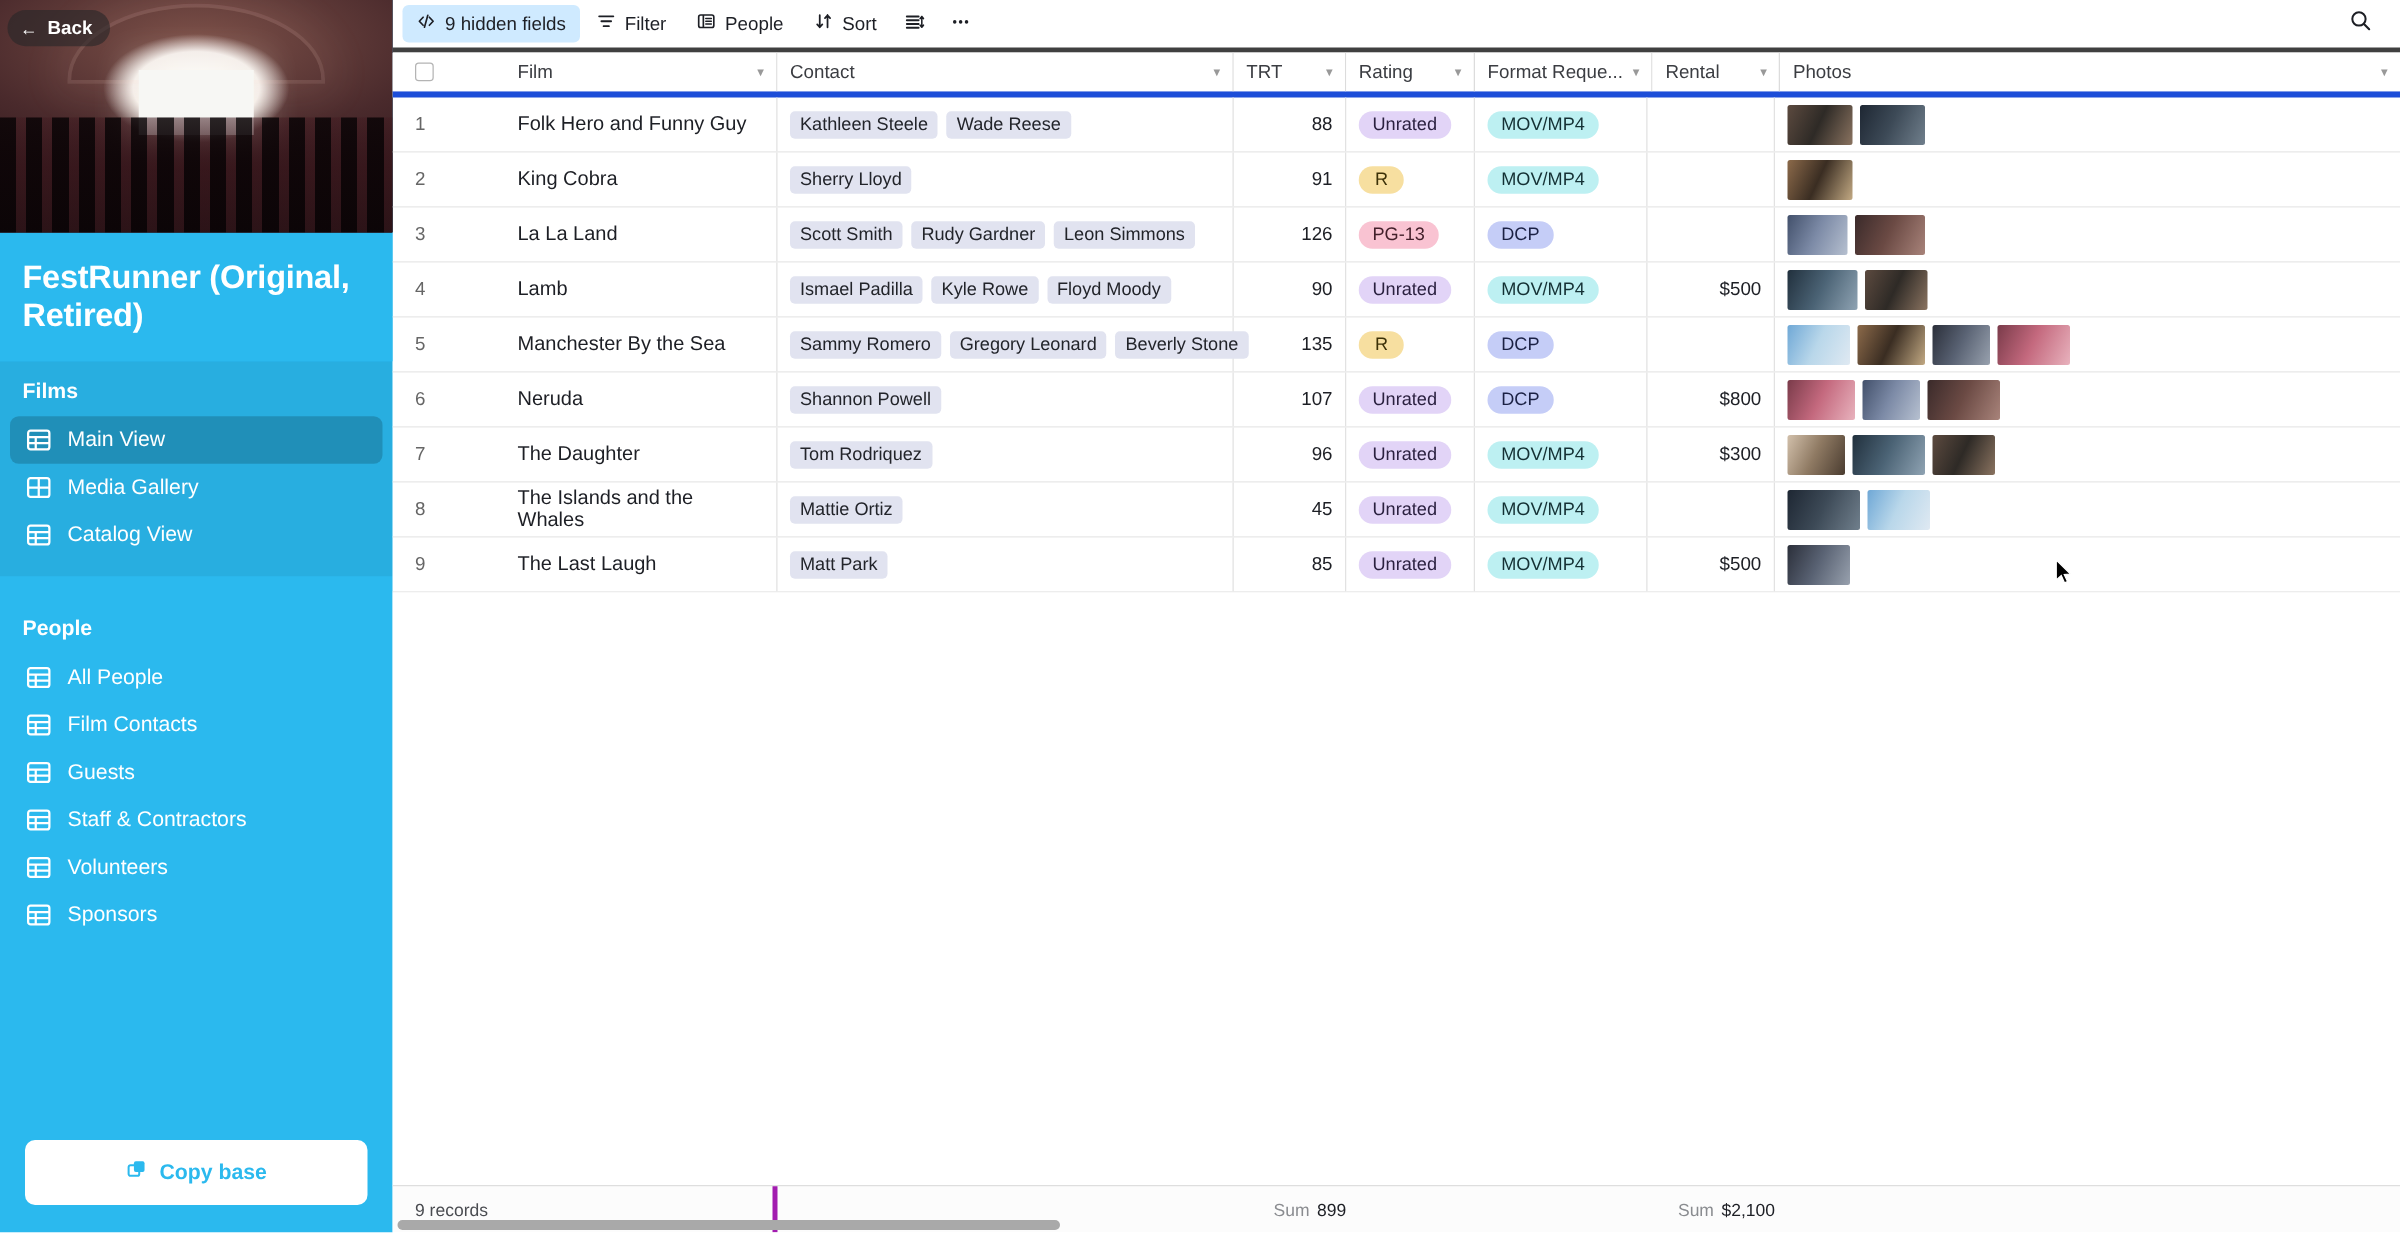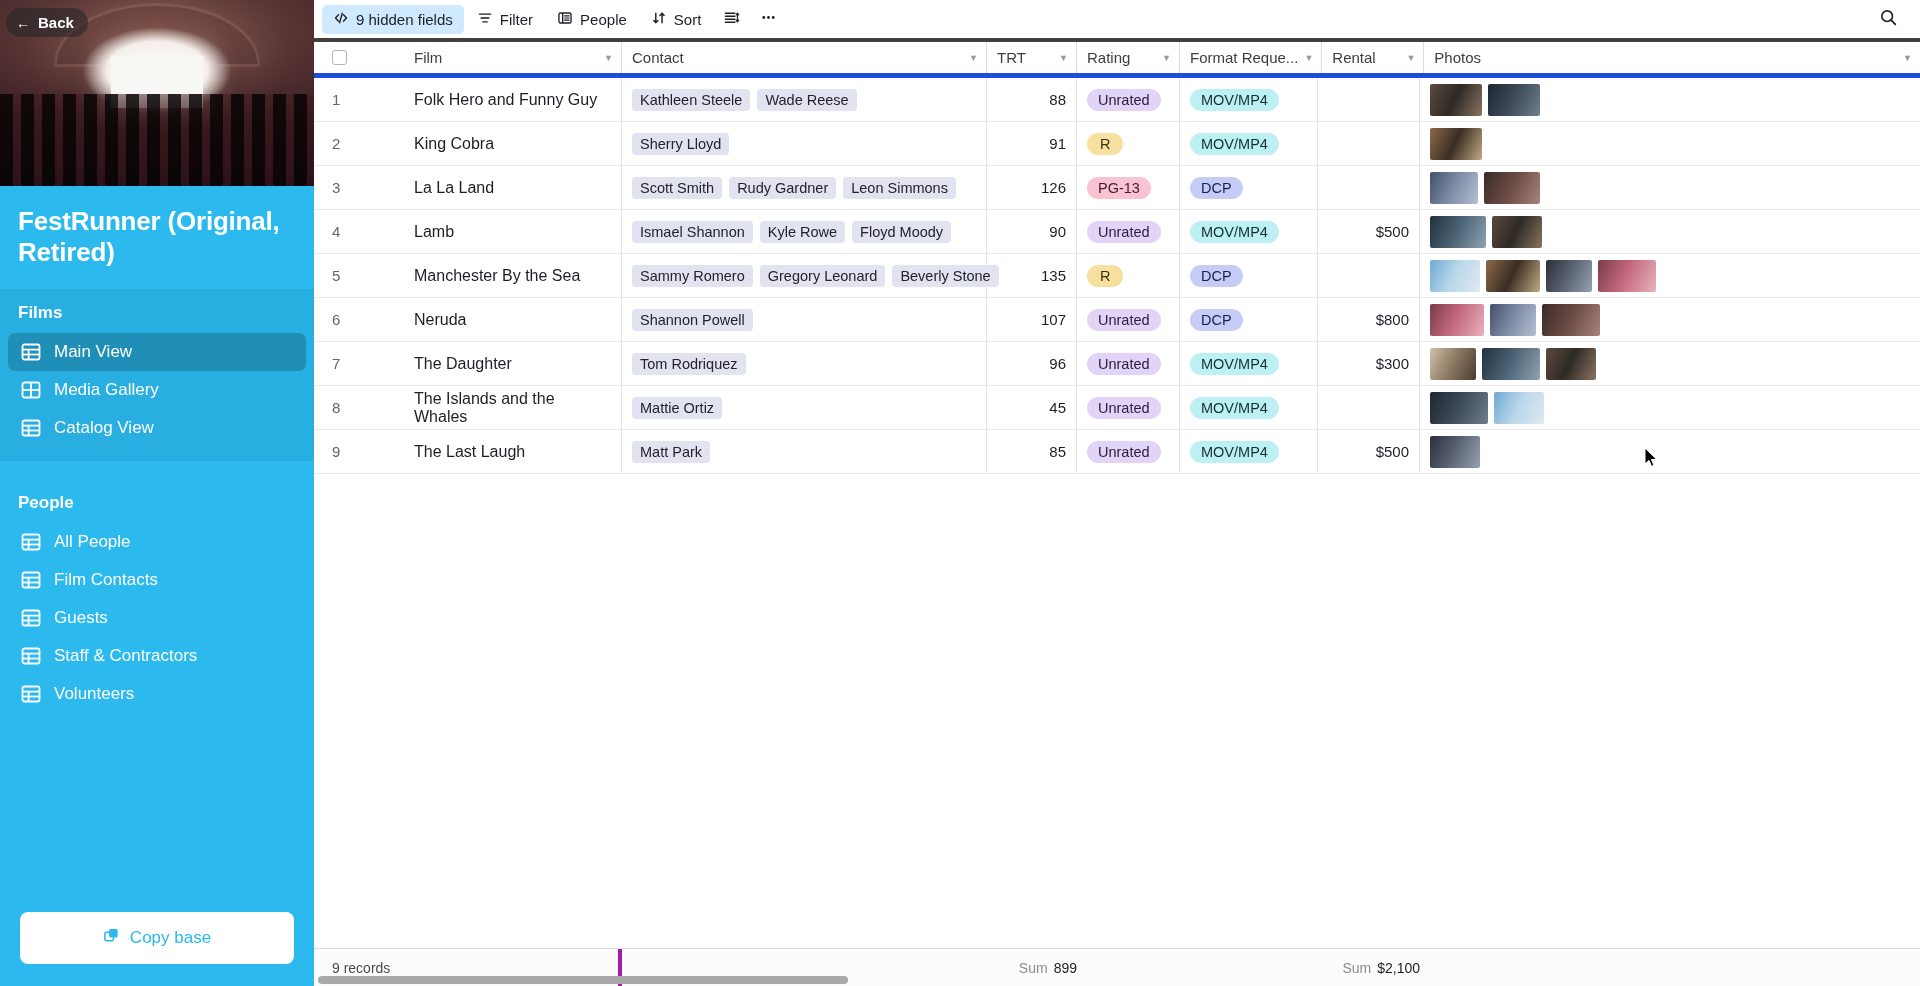--- a/index.html
+++ b/index.html
@@ -83,21 +83,21 @@
     cursor: pointer;
   }
   .nav-item.active { background: rgba(0,0,0,0.175); font-weight: 500; }
   .nav-icon { width: 22px; height: 22px; flex: 0 0 22px; display:block; }
 
   .copy-wrap { padding: 16px 20px 22px 20px; }
   .copy-base {
     display: flex; align-items: center; justify-content: center; gap: 10px;
     background: #fff; border-radius: 8px;
     height: 52px;
-    color: #2bb9ee; font-size: 17px; font-weight: 400;
+    color: #2bb9ee; font-size: 17px; font-weight: 700;
     cursor: pointer;
   }
 
   
   .main { flex: 1 1 auto; display: flex; flex-direction: column; background: #fff; min-width: 0; }
 
   .toolbar {
     height: 42px; display: flex; align-items: center;
     padding: 0 10px 0 8px;
     background: #fff; gap: 2px;
@@ -324,20 +324,31 @@
             <svg viewBox="0 0 22 22" width="22" height="22">
                 <rect x="2.5" y="3.5" width="17" height="15" rx="2" fill="none" stroke="#fff" stroke-width="1.8"></rect>
                 <line x1="2.5" y1="8.6" x2="19.5" y2="8.6" stroke="#fff" stroke-width="1.8"></line>
                 <line x1="2.5" y1="13.5" x2="19.5" y2="13.5" stroke="#fff" stroke-width="1.8"></line>
                 <line x1="8.6" y1="8.6" x2="8.6" y2="18.5" stroke="#fff" stroke-width="1.8"></line>
               </svg>
           </span>
           <span>Volunteers</span>
         </div>
 
+        <div class="nav-item">
+          <span class="nav-icon">
+            <svg viewBox="0 0 22 22" width="22" height="22">
+                <rect x="2.5" y="3.5" width="17" height="15" rx="2" fill="none" stroke="#fff" stroke-width="1.8"></rect>
+                <line x1="2.5" y1="8.6" x2="19.5" y2="8.6" stroke="#fff" stroke-width="1.8"></line>
+                <line x1="2.5" y1="13.5" x2="19.5" y2="13.5" stroke="#fff" stroke-width="1.8"></line>
+                <line x1="8.6" y1="8.6" x2="8.6" y2="18.5" stroke="#fff" stroke-width="1.8"></line>
+              </svg>
+          </span>
+          <span>Sponsors</span>
+        </div>
       </div>
     </div>
 
     <div class="copy-wrap">
       <div class="copy-base">
         <span>
           <svg viewBox="0 0 18 18" width="17" height="17">
               <rect x="2" y="5.5" width="9" height="9" rx="1.6" fill="none" stroke="#2bb9ee" stroke-width="1.7"></rect>
               <rect x="6.5" y="2.2" width="9" height="9" rx="1.6" fill="#2bb9ee"></rect>
             </svg>
@@ -523,21 +534,21 @@
               <div class="c c-rental"></div>
               <div class="c c-photos">
                 <div class="thumb" style="width: 48px; background: linear-gradient(115deg, rgb(66, 80, 107) 0%, rgb(124, 138, 166) 48%, rgb(182, 192, 208) 100%);"></div>
                 <div class="thumb" style="width: 56px; background: linear-gradient(115deg, rgb(58, 42, 42) 0%, rgb(107, 74, 68) 48%, rgb(168, 131, 122) 100%);"></div>
               </div>
             </div>
             <div class="row brow">
               <div class="c c-num">4</div>
               <div class="c c-film">Lamb</div>
               <div class="c c-contact">
-                <span class="tag">Ismael Shannon</span>
+                <span class="tag">Ismael Padilla</span>
                 <span class="tag">Kyle Rowe</span>
                 <span class="tag">Floyd Moody</span>
               </div>
               <div class="c c-trt">90</div>
               <div class="c c-rating">
                 <span class="pill unrated">Unrated</span>
               </div>
               <div class="c c-format">
                 <span class="pill mov">MOV/MP4</span>
               </div>

